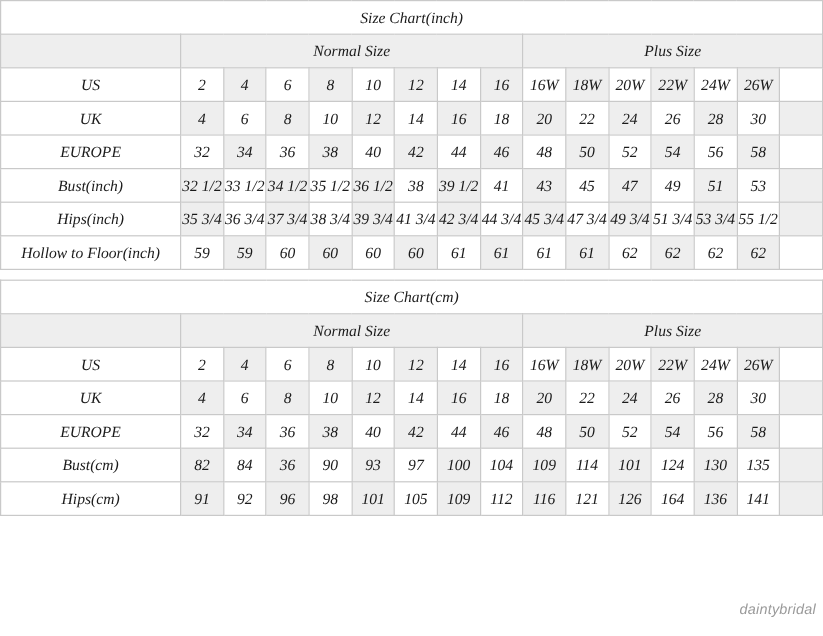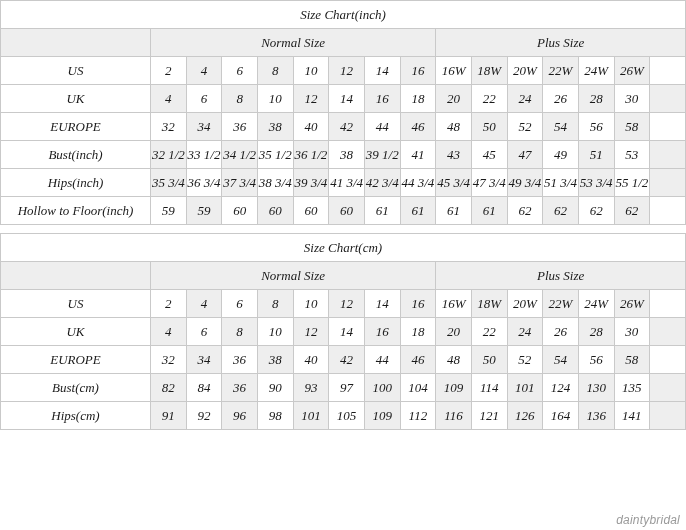--- a/index.html
+++ b/index.html
@@ -90,21 +90,21 @@
     height: 36px;
     line-height: 36px;
   }
   .gap {
     height: 8px;
     background: #ffffff;
   }
   .watermark {
     position: absolute;
     right: 6px;
-    bottom: 3px;
+    bottom: 15px;
     font-family: "Liberation Sans", sans-serif;
     font-size: 12px;
     color: #9a9a9a;
     letter-spacing: 0.2px;
     font-style: italic;
   }
 </style>
 </head>
 <body>
 

